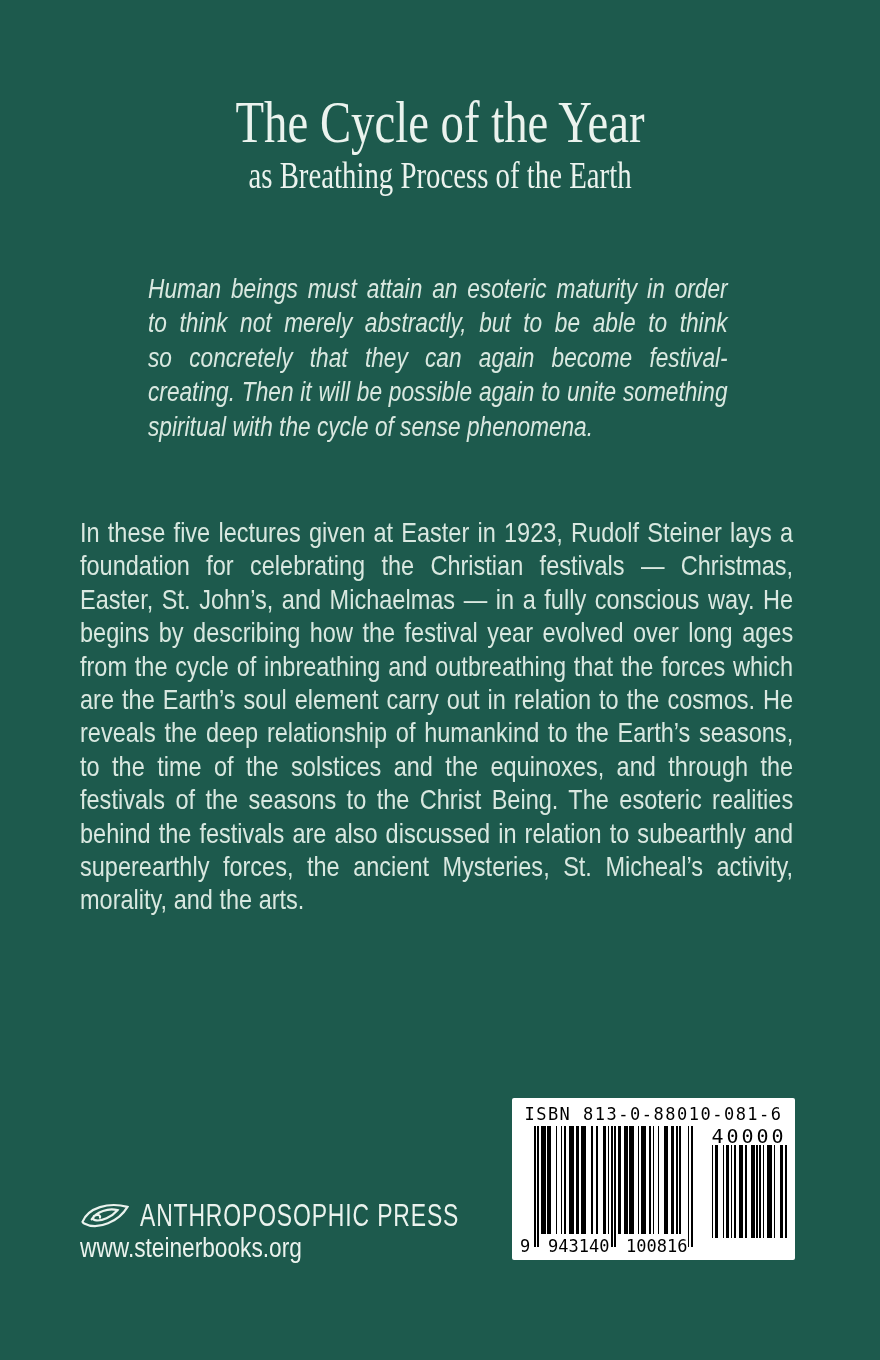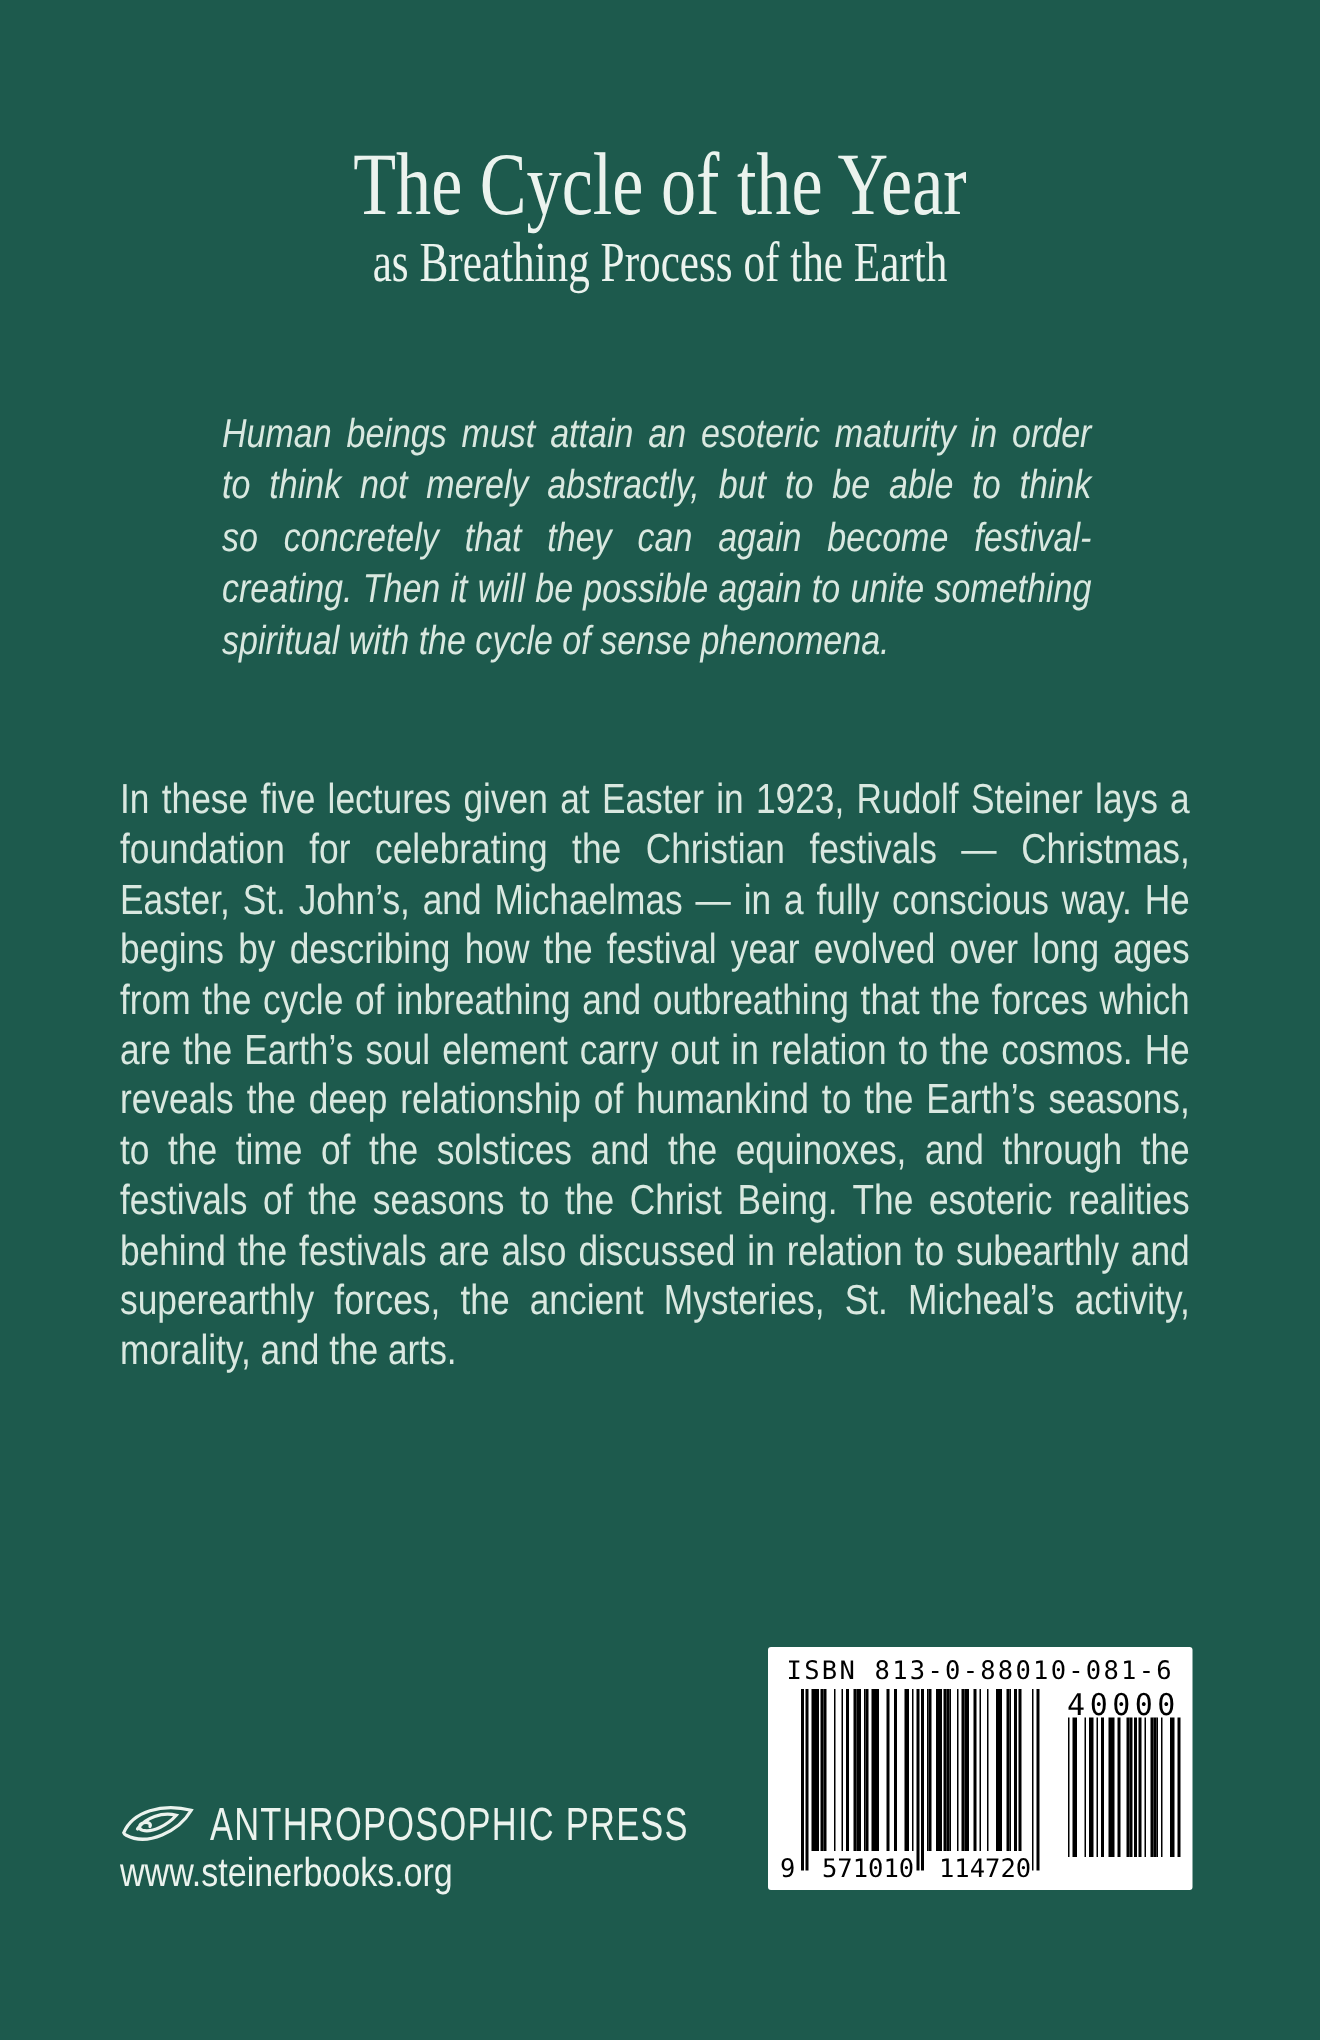--- a/index.html
+++ b/index.html
@@ -292,22 +292,22 @@
         <span class="bar" style="width: 1.604px; height: 93px; background: transparent;"></span>
         <span class="bar" style="width: 1.604px; height: 93px; background: transparent;"></span>
         <span class="bar" style="width: 1.604px; height: 93px; background: transparent;"></span>
         <span class="bar" style="width: 1.604px; height: 93px; background: rgb(0, 0, 0);"></span>
         <span class="bar" style="width: 1.604px; height: 93px; background: rgb(0, 0, 0);"></span>
         <span class="bar" style="width: 1.604px; height: 93px; background: transparent;"></span>
         <span class="bar" style="width: 1.604px; height: 93px; background: rgb(0, 0, 0);"></span>
       </div>
     <div class="digits">
       <span class="d-first">9</span>
-      <span class="d-left">571010</span>
-      <span class="d-right">114720</span>
+      <span class="d-left">943140</span>
+      <span class="d-right">100816</span>
     </div>
   </div>
 
   <div class="publisher-row">
     <div class="logo-wrap">
       <svg viewBox="0 0 60 40" width="50" height="36" aria-hidden="true">
         <g fill="none" stroke="currentColor" stroke-width="2.6" stroke-linecap="round">
           <path d="M3 27 C 10 10, 34 3, 57 9 C 47 26, 22 38, 5 29 C 4 28.5, 3.3 27.8, 3 27 Z"></path>
           <path d="M14 24 C 20 15, 34 10, 45 13 C 38 21, 26 27, 18 25 C 14.5 24, 15 20, 19 19 C 22.4 18.2, 25 19.5, 24 22"></path>
         </g>

